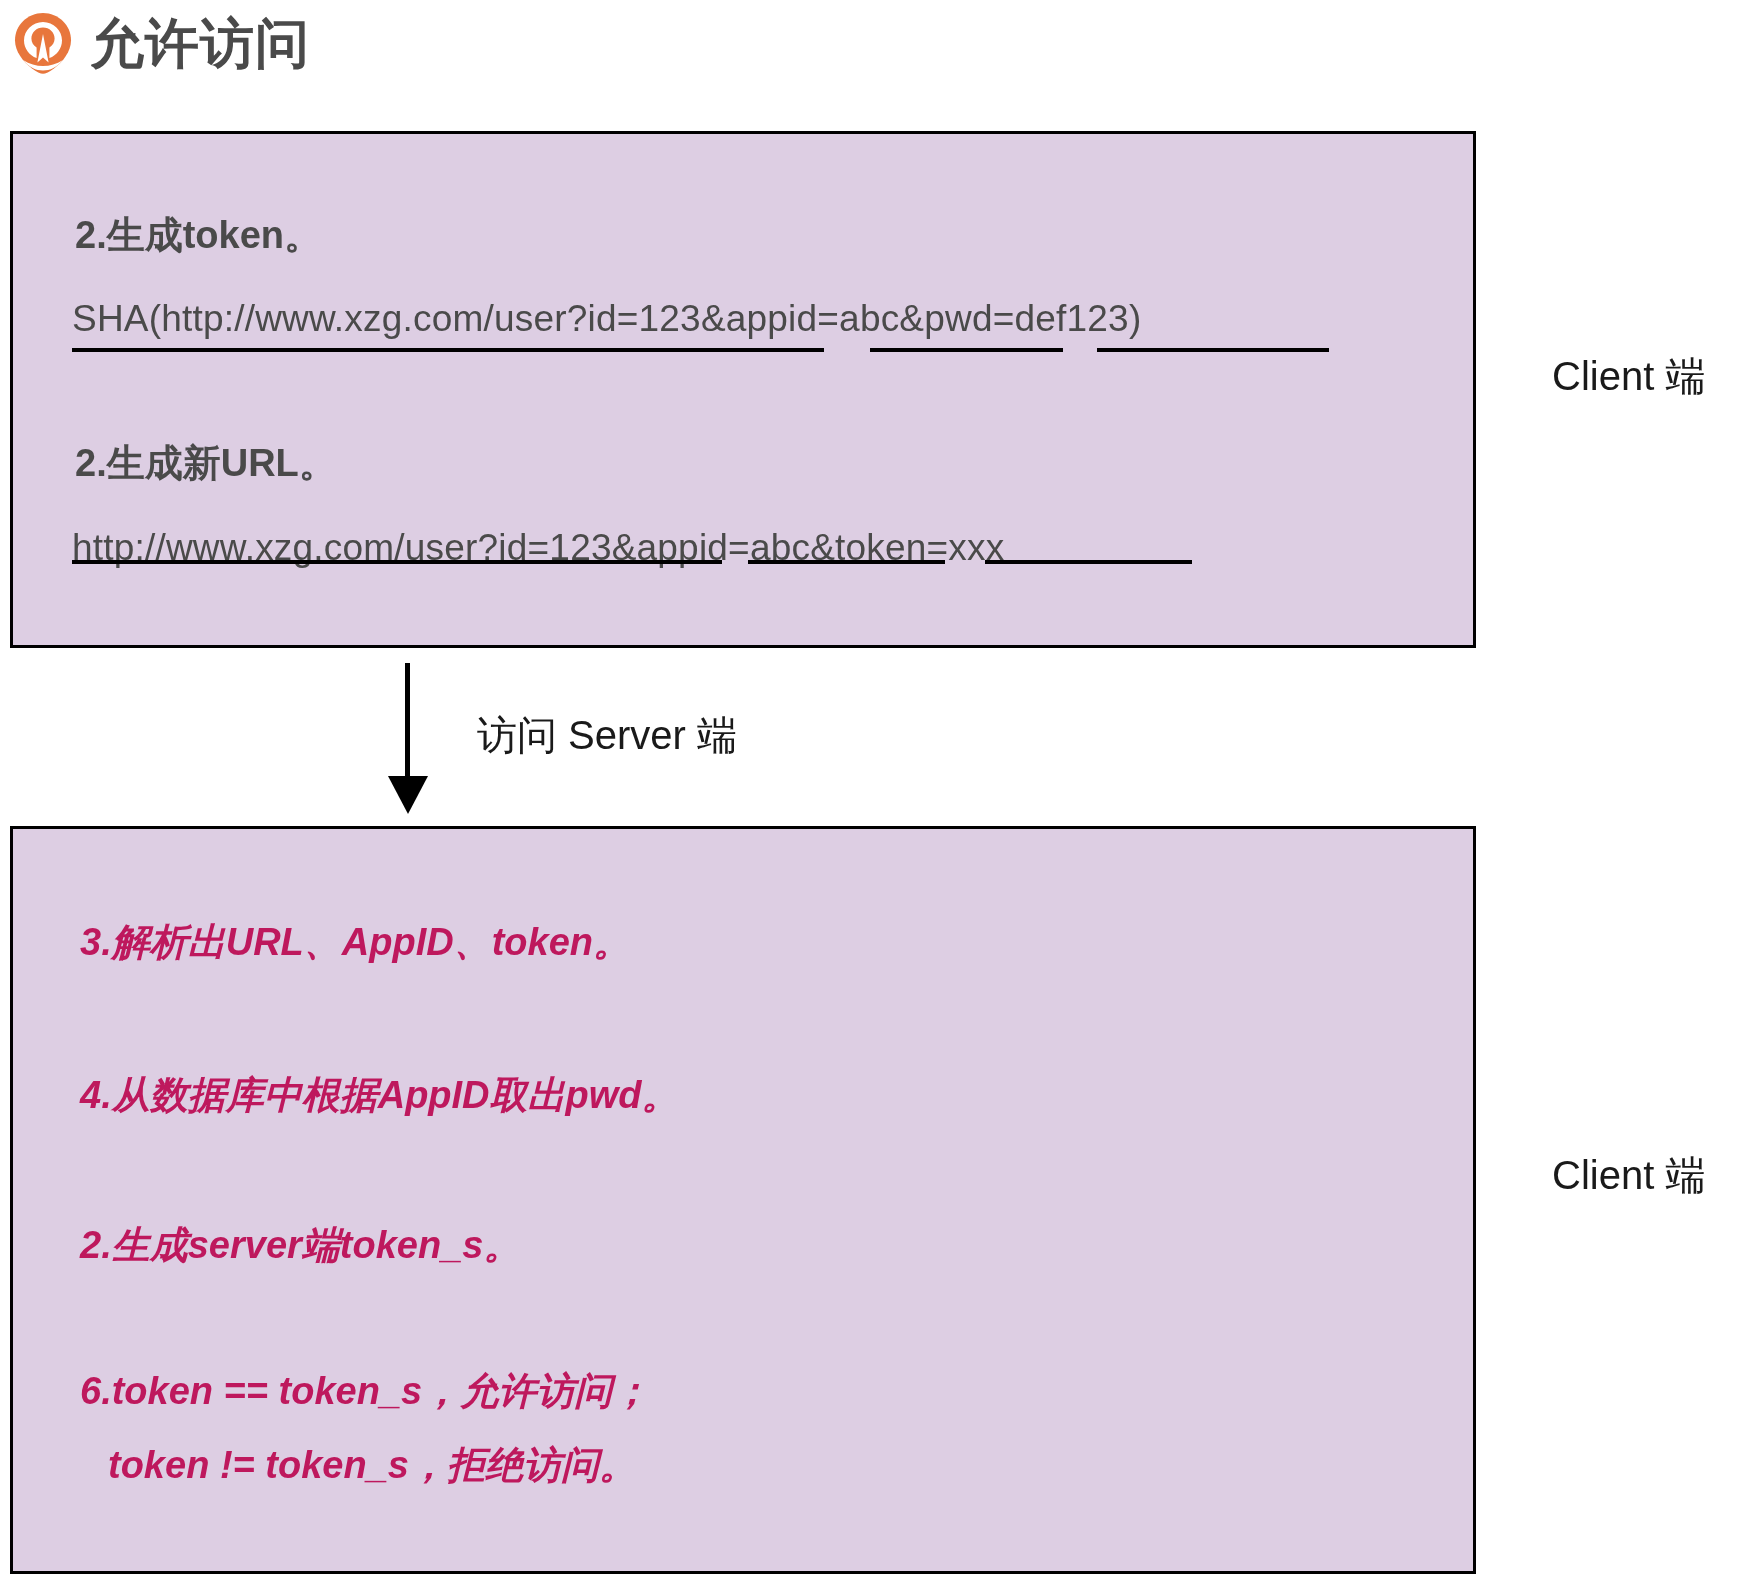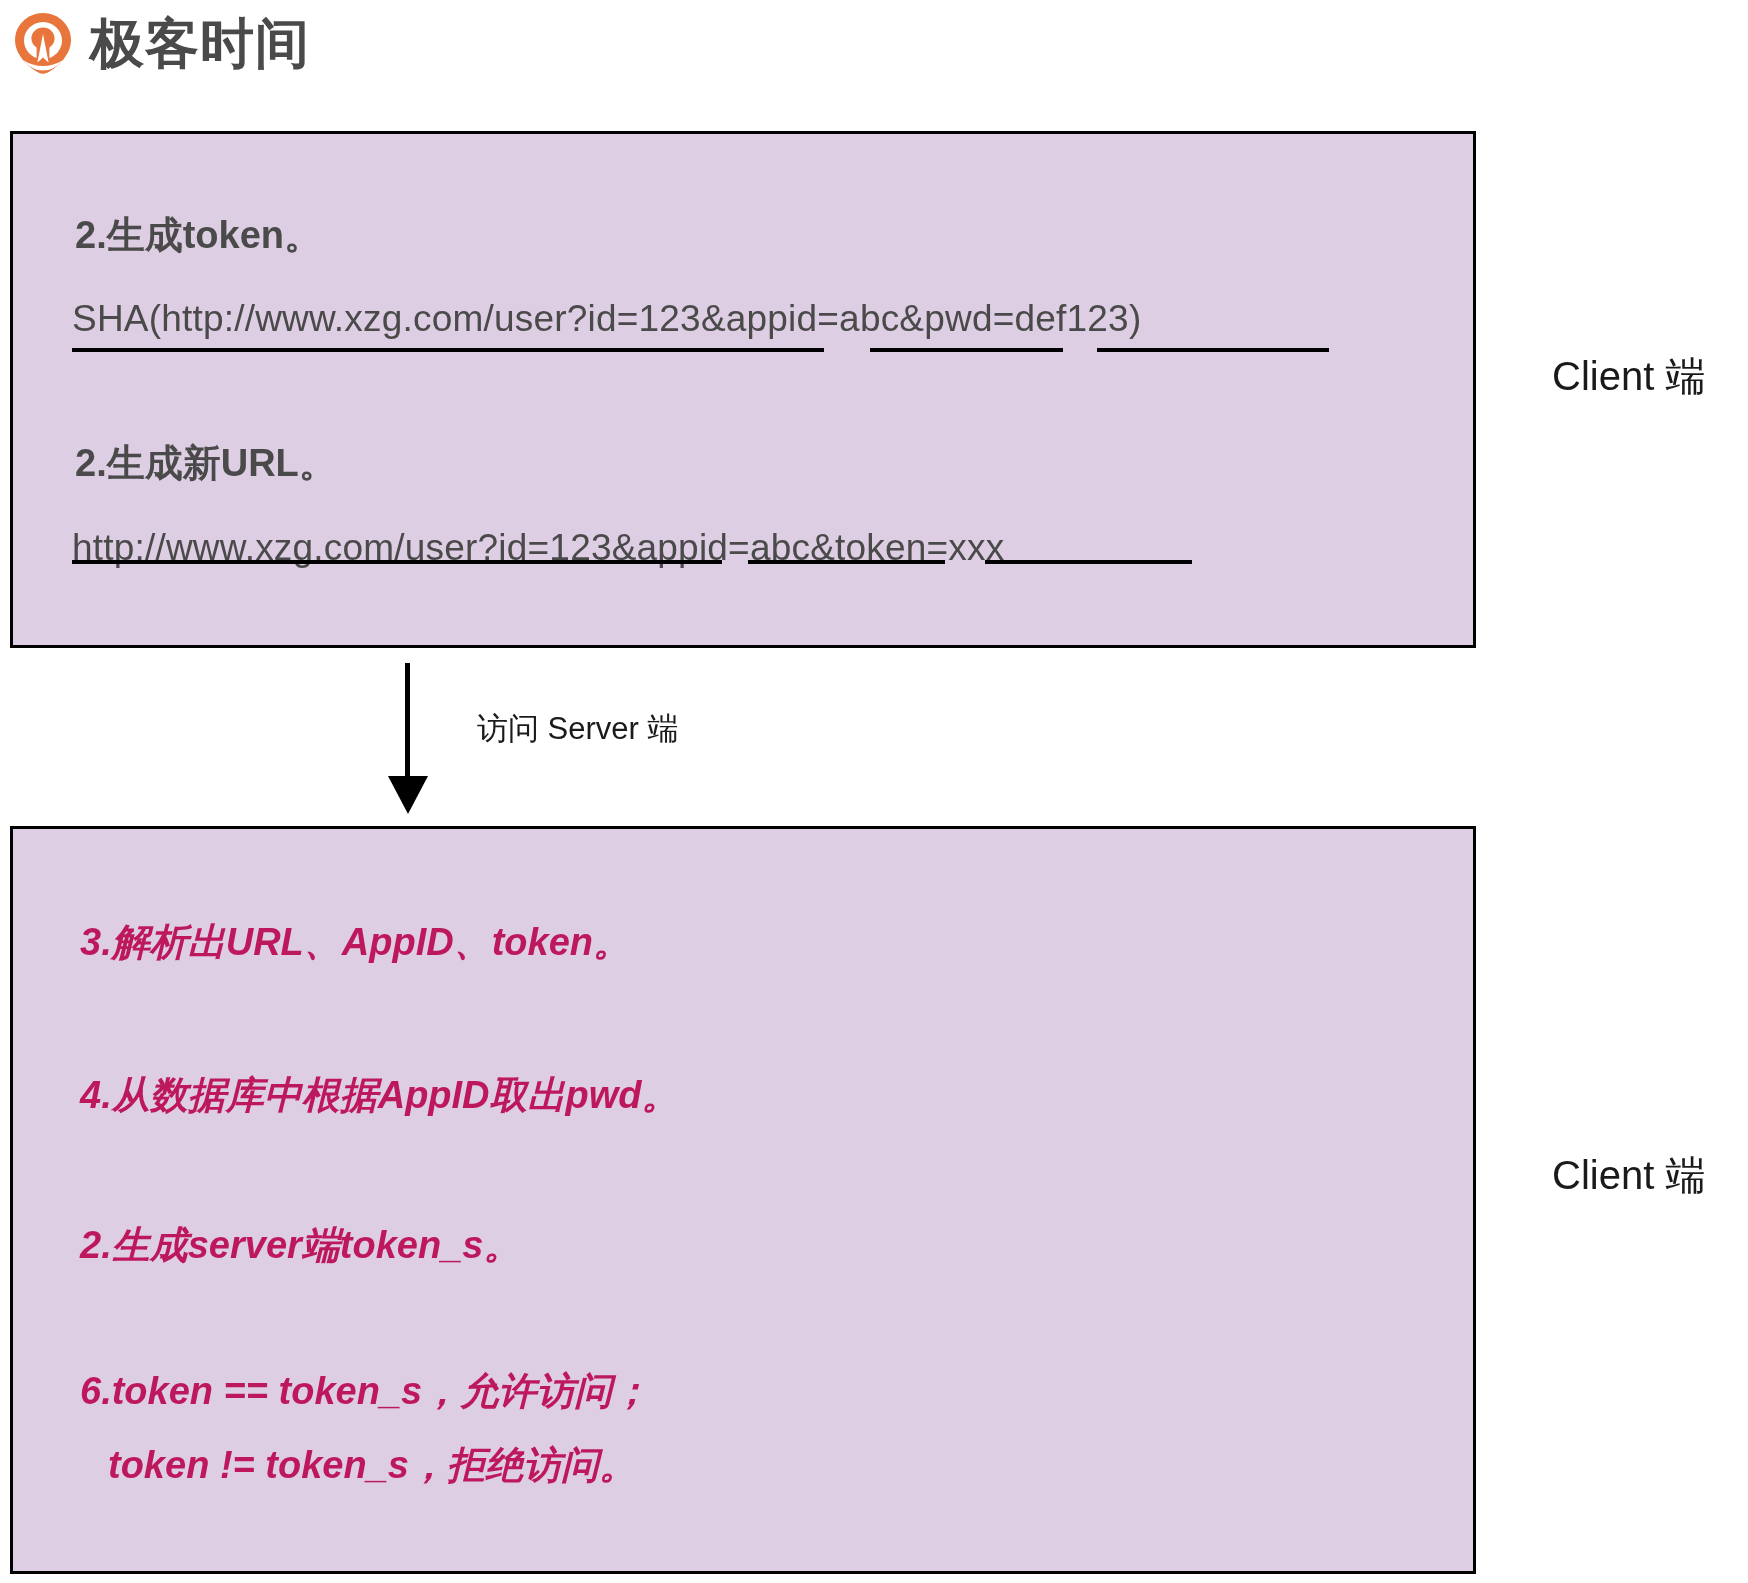--- a/index.html
+++ b/index.html
@@ -124,21 +124,21 @@
     width: 0;
     height: 0;
     border-left: 20px solid transparent;
     border-right: 20px solid transparent;
     border-top: 38px solid #000000;
   }
   #arrow-label {
     position: absolute;
     left: 477px;
     top: 708px;
-    font-size: 31px;
+    font-size: 40px;
     color: #1a1a1a;
     white-space: nowrap;
   }
 
   
   .s-step {
     position: absolute;
     font-size: 38px;
     font-weight: 700;
     color: #be185d;
@@ -156,21 +156,21 @@
 
 <div class="logo">
   <span class="logo-mark">
     <svg width="66" height="66" viewBox="0 0 66 66" xmlns="http://www.w3.org/2000/svg">
       <path d="M33 3 C17.5 3 5 15.2 5 30.2 C5 41.5 13.2 51.8 22 58.5 C26.5 61.9 30.6 63.8 33 63.8 C35.4 63.8 39.5 61.9 44 58.5 C52.8 51.8 61 41.5 61 30.2 C61 15.2 48.5 3 33 3 Z" fill="#e8763c"></path>
       <path d="M33 12 C22.5 12 14 20.3 14 30.5 C14 38.5 19.2 45.4 26.6 48.1 L26.6 37.5 C23.4 35.6 21.4 32.3 21.4 28.6 C21.4 22.5 26.6 17.6 33 17.6 C39.4 17.6 44.6 22.5 44.6 28.6 C44.6 32.3 42.6 35.6 39.4 37.5 L39.4 48.1 C46.8 45.4 52 38.5 52 30.5 C52 20.3 43.5 12 33 12 Z" fill="#ffffff"></path>
       <path d="M33 24 L38.6 52.5 L33 47.5 L27.4 52.5 Z" fill="#ffffff"></path>
       <path d="M13 50 C19 57.5 26 60.5 33 60.5 C40 60.5 47 57.5 53 50 C46.5 54.2 39.8 56 33 56 C26.2 56 19.5 54.2 13 50 Z" fill="#ffffff"></path>
     </svg>
   </span>
-  <span class="logo-text">极客时间</span>
+  <span class="logo-text">允许访问</span>
 </div>
 
 <div class="box" id="client-box"></div>
 
 <div class="step-title" id="c-step1-title">2.生成token。</div>
 <div class="mono-line" id="c-step1-code">SHA(http://www.xzg.com/user?id=123&amp;appid=abc&amp;pwd=def123)</div>
 <div class="underline" id="u1a"></div>
 <div class="underline" id="u1b"></div>
 <div class="underline" id="u1c"></div>
 

